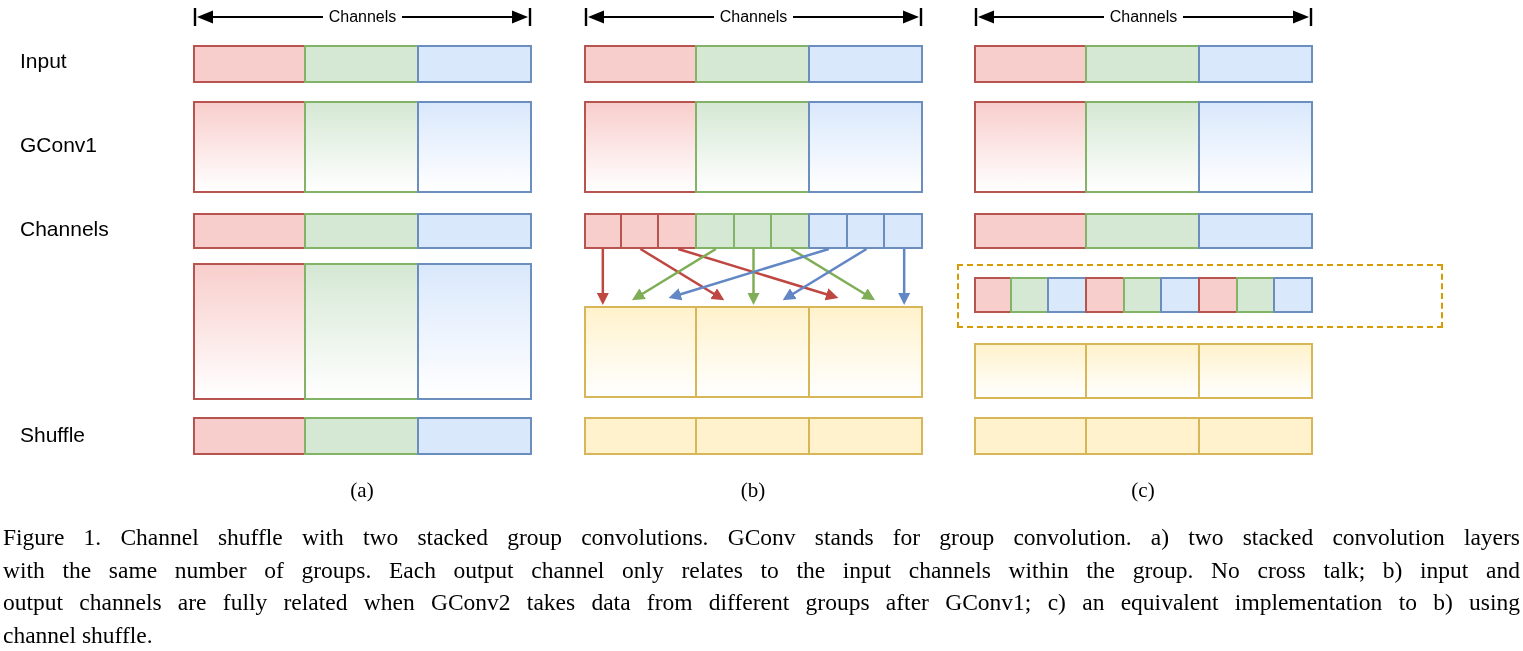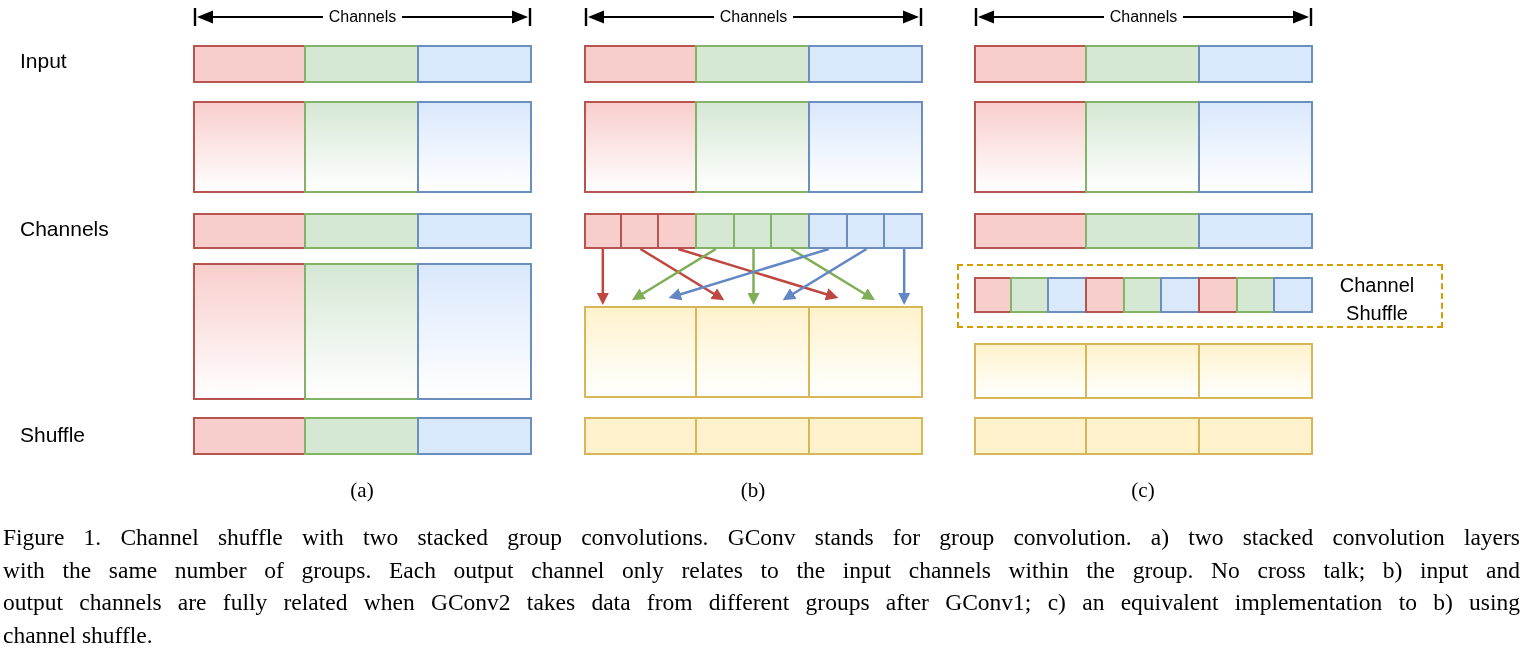--- a/index.html
+++ b/index.html
@@ -21,20 +21,21 @@
   .cap-line{text-align:justify;text-align-last:justify;}
   .cap-line.last{text-align:center;text-align-last:left;}
   svg{overflow:visible;}
 </style>
 </head>
 <body>
 
 <div id="diagram">
 
   <div class="rowlab" style="top:49px">Input</div>
+  <div class="rowlab" style="top:133px">GConv1</div>
   <div class="rowlab" style="top:217px">Channels</div>
   <div class="rowlab" style="top:423px">Shuffle</div>
 
   <div class="chan" style="left:193px">
     <svg width="339" height="22">
       <line x1="2" y1="2" x2="2" y2="20" stroke="#000" stroke-width="2.4"></line>
       <line x1="337" y1="2" x2="337" y2="20" stroke="#000" stroke-width="2.4"></line>
       <line x1="14" y1="11" x2="325" y2="11" stroke="#000" stroke-width="2.2"></line>
       <polygon points="4,11 20,4.5 20,17.5" fill="#000"></polygon>
       <polygon points="335,11 319,4.5 319,17.5" fill="#000"></polygon>
@@ -56,24 +57,20 @@
       <line x1="2" y1="2" x2="2" y2="20" stroke="#000" stroke-width="2.4"></line>
       <line x1="337" y1="2" x2="337" y2="20" stroke="#000" stroke-width="2.4"></line>
       <line x1="14" y1="11" x2="325" y2="11" stroke="#000" stroke-width="2.2"></line>
       <polygon points="4,11 20,4.5 20,17.5" fill="#000"></polygon>
       <polygon points="335,11 319,4.5 319,17.5" fill="#000"></polygon>
     </svg>
     <div class="chan-label"><span>Channels</span></div>
   </div>
 
   <div class="shuffle-box" style="left:957px;top:264px;width:486px;height:64px"></div>
-  <div class="shuffle-label" style="left:1317px;top:271px;width:120px">
-    <div>Channel</div>
-    <div>Shuffle</div>
-  </div>
 
   <div class="panel-letter" style="left:322px">(a)</div>
   <div class="panel-letter" style="left:713px">(b)</div>
   <div class="panel-letter" style="left:1103px">(c)</div>
 
   <div id="caption">
     <div class="cap-line">Figure 1. Channel shuffle with two stacked group convolutions. GConv stands for group convolution. a) two stacked convolution layers</div>
     <div class="cap-line">with the same number of groups. Each output channel only relates to the input channels within the group. No cross talk; b) input and</div>
     <div class="cap-line">output channels are fully related when GConv2 takes data from different groups after GConv1; c) an equivalent implementation to b) using</div>
     <div class="cap-line last">channel shuffle.</div>

